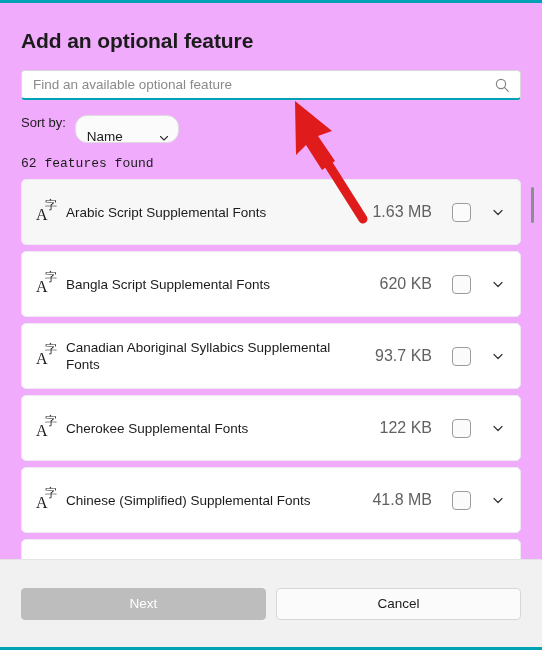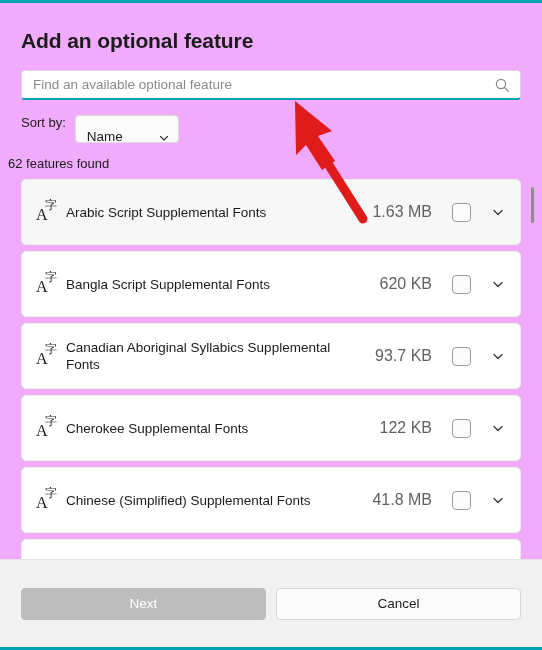--- a/index.html
+++ b/index.html
@@ -77,33 +77,34 @@
   .sort-label {
     font-size: 13px;
     color: #1b1b1b;
     margin-right: 9px;
   }
   .sort-select {
     width: 104px;
     height: 28px;
     box-sizing: border-box;
     border: 1px solid #dcdcdc;
-    border-radius: 4px;
+    border-radius: 12px;
     background: #fbfbfb;
     display: flex;
     align-items: center;
     padding: 14px 8px 0 11px;
     justify-content: space-between;
   }
   .sort-value { font-size: 13.5px; color: #1b1b1b; }
   .chev { width: 12px; height: 12px; }
   .found {
     font-size: 13px;
     color: #1b1b1b;
-    margin: 13px 0 0 8px;
+    margin: 13px 0 0 21px;
+    font-family: Liberation Mono, monospace;
   }
 
   
   .list-area {
     margin-top: 8px;
     position: relative;
     flex: 1 1 auto;
     overflow: hidden;
     padding: 0 21px 0 21px;
   }

